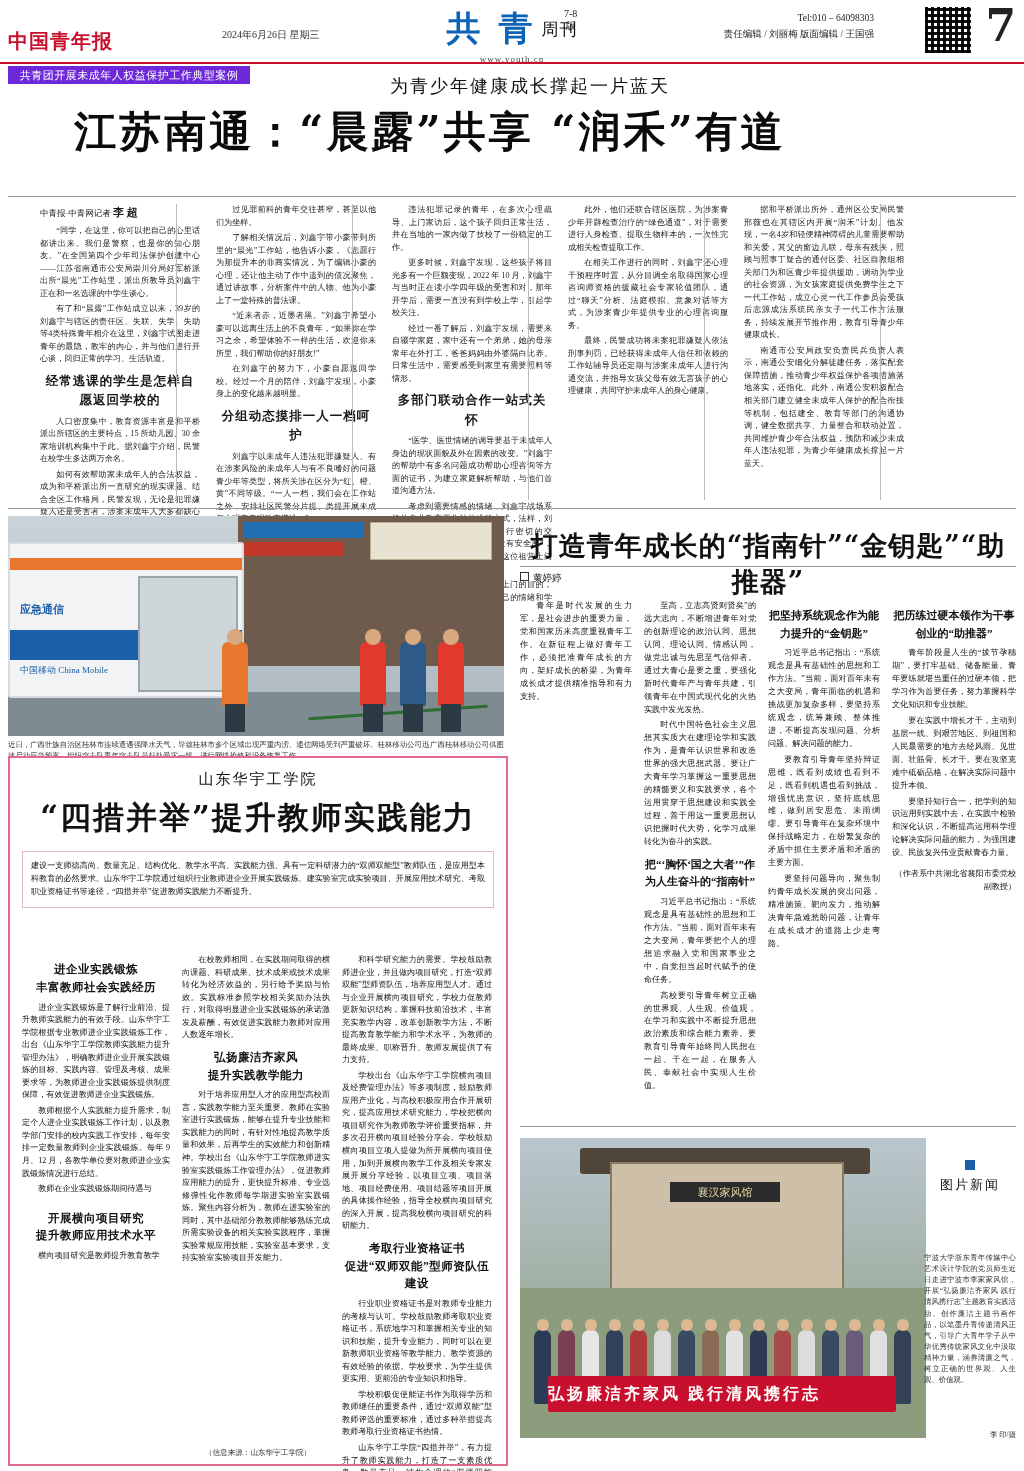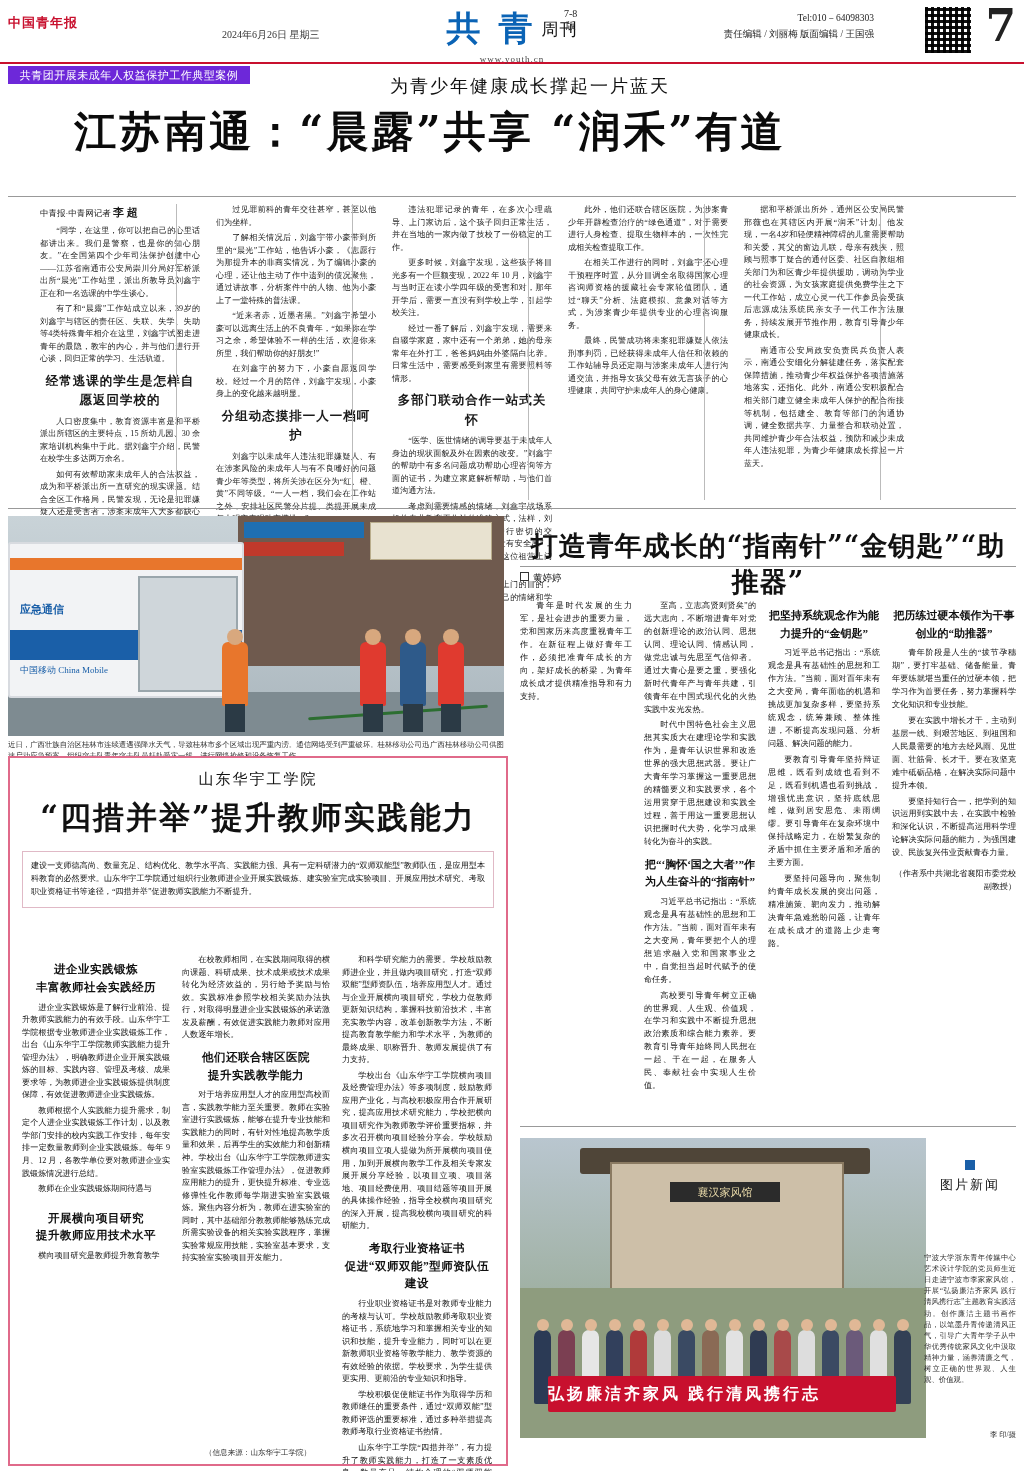--- a/index.html
+++ b/index.html
@@ -1,21 +1,21 @@
 <!DOCTYPE html>
 <html><head>
 <meta charset="utf-8">
 <style>
   html,body{margin:0;padding:0;background:#fff;}
   body{width:1024px;height:1471px;font-family:"Liberation Serif",serif;color:#111;}
   .page{position:relative;width:1024px;height:1471px;overflow:hidden;}
 
   
   .masthead{position:relative;height:62px;border-bottom:2px solid #c8102e;}
-  .logo{position:absolute;left:8px;top:14px;font-size:13px;font-weight:bold;color:#c8102e;letter-spacing:1px;font-family:Liberation Serif, serif;}
+  .logo{position:absolute;left:8px;top:28px;font-size:20px;font-weight:bold;color:#c8102e;letter-spacing:1px;font-family:Liberation Serif, serif;}
   .issue-date{position:absolute;left:222px;top:28px;font-size:10px;color:#333;}
   .title-block{position:absolute;left:50%;top:6px;transform:translateX(-50%);text-align:center;}
   .title-main{font-size:34px;font-weight:bold;color:#0a63b5;letter-spacing:3px;display:inline-block;vertical-align:middle;font-family:"DejaVu Serif",serif;}
   .title-sub{display:inline-block;vertical-align:middle;font-size:17px;color:#111;margin-left:6px;letter-spacing:1px;}
   .title-pages{position:absolute;left:calc(50% + 52px);top:2px;font-size:10px;color:#222;}
   .title-url{font-size:9px;color:#444;letter-spacing:1px;margin-top:2px;}
   .contact{position:absolute;right:150px;top:12px;font-size:9.5px;color:#222;text-align:right;}
   .editors{position:absolute;right:150px;top:28px;font-size:9.5px;color:#222;text-align:right;margin-left:36px;}
   .qr{position:absolute;right:52px;top:6px;width:46px;height:46px;background:
       repeating-linear-gradient(0deg,#111 0 3px,#fff 3px 6px),
@@ -231,21 +231,21 @@
       <p>进企业实践锻炼是了解行业前沿、提升教师实践能力的有效手段。山东华宇工学院根据专业教师进企业实践锻炼工作，出台《山东华宇工学院教师实践能力提升管理办法》，明确教师进企业开展实践锻炼的目标、实践内容、管理及考核、成果要求等，为教师进企业实践锻炼提供制度保障，有效促进教师进企业实践锻炼。</p>
       <p>教师根据个人实践能力提升需求，制定个人进企业实践锻炼工作计划，以及教学部门安排的校内实践工作安排，每年安排一定数量教师到企业实践锻炼。每年 9 月、12 月，各教学单位要对教师进企业实践锻炼情况进行总结。</p>
       <p>教师在企业实践锻炼期间待遇与</p>
       <div class="fh" style="white-space:pre-line;margin-top:14px;">开展横向项目研究
 提升教师应用技术水平</div>
       <p>横向项目研究是教师提升教育教学</p>
     </div>
 
     <div class="fcol" style="left:172px;top:196px;width:148px;">
       <p>在校教师相同，在实践期间取得的横向课题、科研成果、技术成果或技术成果转化为经济效益的，另行给予奖励与恰效。实践标准参照学校相关奖励办法执行，对取得明显进企业实践锻炼的承诺激发及薪酬，有效促进实践能力教师对应用人数逐年增长。</p>
-      <div class="fh" style="white-space:pre-line;">他们还联合辖区医院
+      <div class="fh" style="white-space:pre-line;">弘扬廉洁齐家风
 提升实践教学能力</div>
       <p>对于培养应用型人才的应用型高校而言，实践教学能力至关重要。教师在实验室进行实践锻炼，能够在提升专业技能和实践能力的同时，有针对性地提高教学质量和效果，后再学生的实效能力和创新精神。学校出台《山东华宇工学院教师进实验室实践锻炼工作管理办法》，促进教师应用能力的提升，更快提升标准、专业选修弹性化作教师每学期进实验室实践锻炼。聚焦内容分析为，教师在进实验室的同时，其中基础部分教教师能够熟练完成所需实验设备的相关实验实践程序，掌握实验常规应用技能，实验室基本要求，支持实验室实验项目开发能力。</p>
     </div>
 
     <div class="fcol" style="left:332px;top:196px;width:150px;">
       <p>和科学研究能力的需要。学校鼓励教师进企业，并且做内项目研究，打造“双师双能”型师资队伍，培养应用型人才。通过与企业开展横向项目研究，学校力促教师更新知识结构，掌握科技前沿技术，丰富充实教学内容，改革创新教学方法，不断提高教育教学能力和学术水平，为教师的最终成果、职称晋升、教师发展提供了有力支持。</p>
       <p>学校出台《山东华宇工学院横向项目及经费管理办法》等多项制度，鼓励教师应用产业化，与高校积极应用合作开展研究，提高应用技术研究能力，学校把横向项目研究作为教师教学评价重要指标，并多次召开横向项目经验分享会。学校鼓励横向项目立项人提做为所开展横向项目使用，加到开展横向教学工作及相关专家发展开展分享经验，以项目立项、项目落地、项目经费使用、项目结题等项目开展的具体操作经验，指导全校横向项目研究的深入开展，提高我校横向项目研究的科研能力。</p>
       <div class="fh" style="white-space:pre-line;">考取行业资格证书
 促进“双师双能”型师资队伍建设</div>
       <p>行业职业资格证书是对教师专业能力的考核与认可。学校鼓励教师考取职业资格证书，系统地学习和掌握相关专业的知识和技能，提升专业能力，同时可以在更新教师职业资格等教学能力、教学资源的有效经验的依据。学校要求，为学生提供更实用、更前沿的专业知识和指导。</p>

